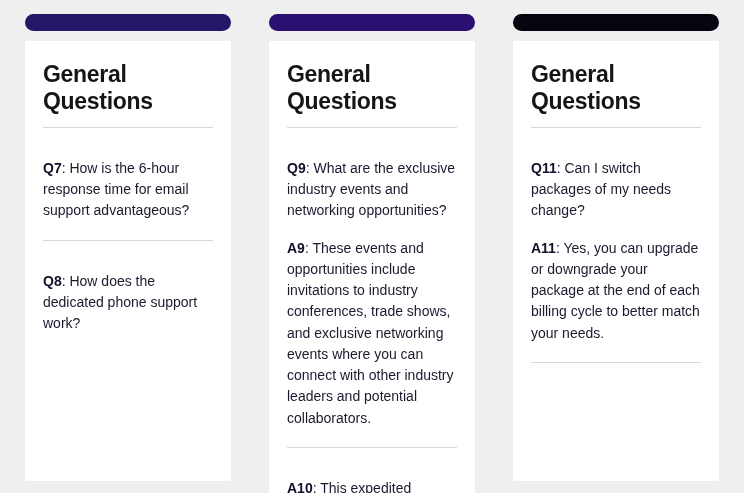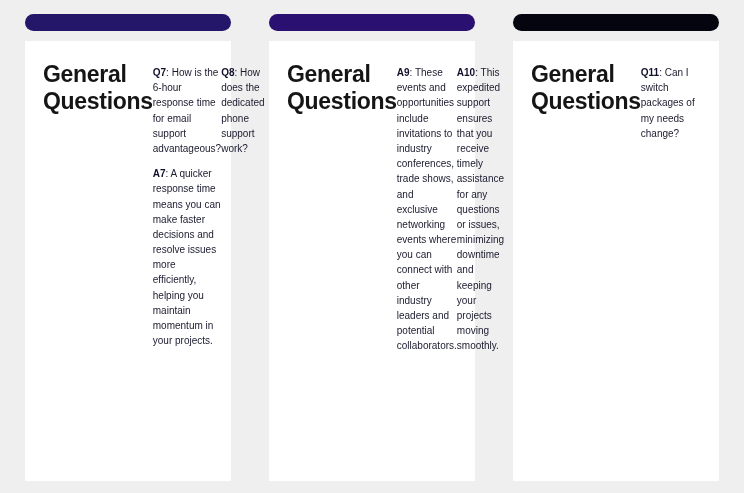--- a/index.html
+++ b/index.html
@@ -35,21 +35,21 @@
     border-radius: 9px;
     width: 100%;
     margin-bottom: 10px;
   }
   .card {
     background: #ffffff;
     box-sizing: border-box;
     padding: 20px 18px 18px 18px;
     min-height: 440px;
     display: flex;
-    flex-direction: row;
+    flex-direction: column;
   }
   .card-title {
     font-size: 23px;
     line-height: 1.17;
     font-weight: 700;
     color: #151515;
     letter-spacing: -0.3px;
     margin: 0 0 12px 0;
     word-spacing: 100px; 
   }
@@ -60,24 +60,24 @@
   }
   .qa-block {
     margin-bottom: 4px;
   }
   .qa-divider {
     border: 0;
     border-top: 1px solid #d8d8d8;
     margin: 14px 0 14px 0;
   }
   .qa-line {
-    font-size: 10px;
+    font-size: 14px;
     line-height: 1.52;
     color: #1a1a2e;
-    margin: 4px 0 10px 0;
+    margin: 16px 0 10px 0;
   }
   .qa-line:last-child {
     margin-bottom: 0;
   }
   .qa-label {
     font-weight: 700;
     color: #10102a;
   }
   .qa-text {
     font-weight: 400;
@@ -92,59 +92,60 @@
 <div class="board">
 
   <div class="column">
     <div class="top-bar" style="background: rgb(36, 23, 105);"></div>
     <div class="card">
       <h2 class="card-title">General Questions</h2>
       <hr class="divider">
 
       <div class="qa-block">
         <p class="qa-line"><span class="qa-label">Q7</span><span class="qa-text">: How is the 6-hour response time for email support advantageous?</span></p>
-        <p class="qa-line"><span class="qa-label">A7</span><span class="qa-text">:  A quicker response time means you can make faster decisions and resolve issues more efficiently, helping you maintain momentum in your projects.</span></p>
       </div>
 
       <hr class="qa-divider">
 
       <div class="qa-block">
         <p class="qa-line"><span class="qa-label">Q8</span><span class="qa-text">: How does the dedicated phone support work?</span></p>
       </div>
       <div class="spacer"></div>
     </div>
   </div>
 
   <div class="column">
     <div class="top-bar" style="background: rgb(42, 16, 112);"></div>
     <div class="card">
       <h2 class="card-title">General Questions</h2>
       <hr class="divider">
 
       <div class="qa-block">
+        <p class="qa-line"><span class="qa-label">Q9</span><span class="qa-text">: What are the exclusive industry events and networking opportunities?</span></p>
         <p class="qa-line"><span class="qa-label">A9</span><span class="qa-text">: These events and opportunities include invitations to industry conferences, trade shows, and exclusive networking events where you can connect with other industry leaders and potential collaborators.</span></p>
       </div>
 
       <hr class="qa-divider">
 
       <div class="qa-block">
         <p class="qa-line"><span class="qa-label">A10</span><span class="qa-text">: This expedited support ensures that you receive timely assistance for any questions or issues, minimizing downtime and keeping your projects moving smoothly.</span></p>
       </div>
       <div class="spacer"></div>
     </div>
   </div>
 
   <div class="column">
     <div class="top-bar" style="background: rgb(5, 5, 16);"></div>
     <div class="card">
       <h2 class="card-title">General Questions</h2>
       <hr class="divider">
 
       <div class="qa-block">
         <p class="qa-line"><span class="qa-label">Q11</span><span class="qa-text">: Can I switch packages of my needs change?</span></p>
+        <p class="qa-line"><span class="qa-label">A11</span><span class="qa-text">: Yes, you can upgrade or downgrade your package at the end of each billing cycle to better match your needs.</span></p>
       </div>
 
       <hr class="qa-divider">
 
       <div class="qa-block">
       </div>
       <div class="spacer"></div>
     </div>
   </div>
 

